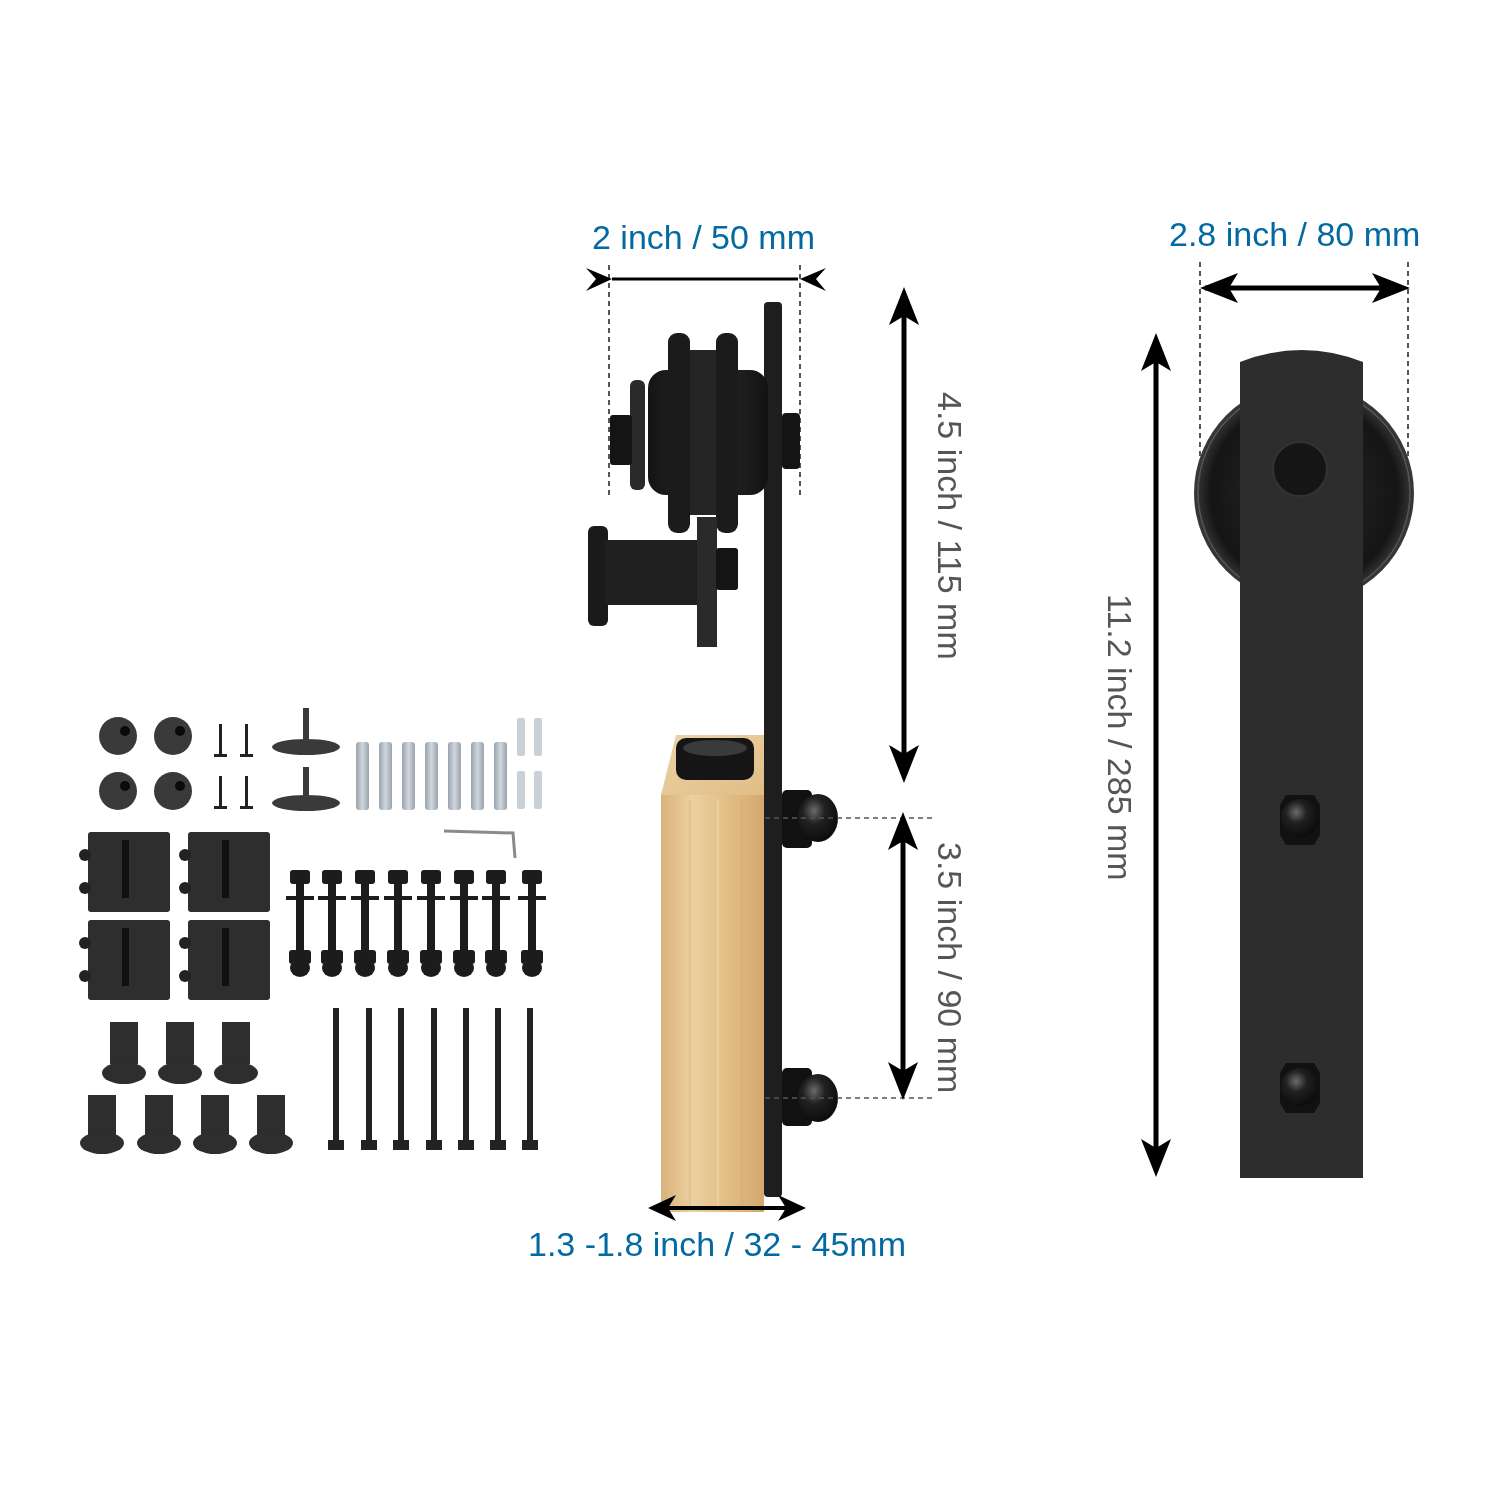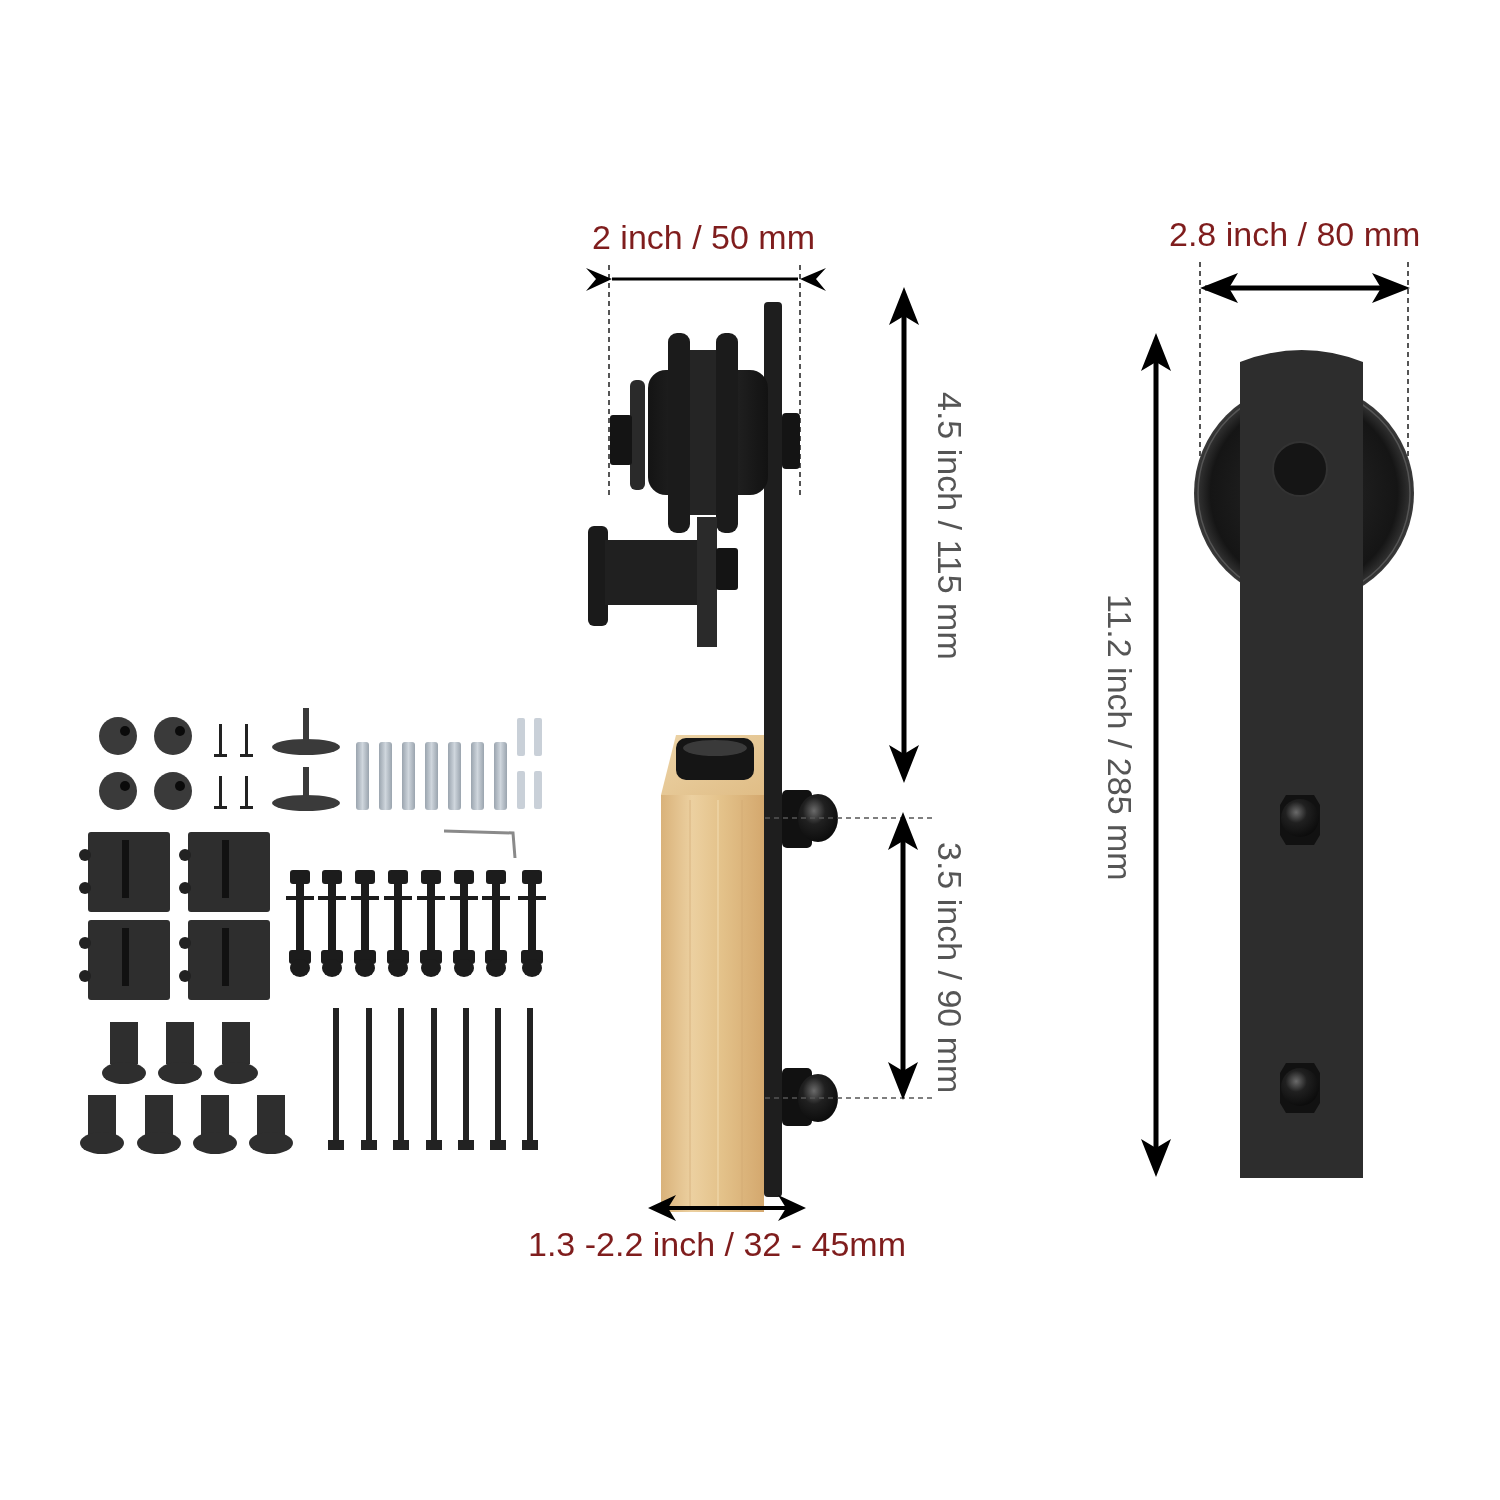--- a/index.html
+++ b/index.html
@@ -1,19 +1,19 @@
 <!DOCTYPE html>
 <html><head>
 <meta charset="utf-8">
 <style>
   html, body { margin: 0; padding: 0; background: #ffffff; }
   body { width: 1500px; height: 1500px; position: relative; overflow: hidden;
          font-family: "Liberation Sans", sans-serif; }
   .stage { position: absolute; left: 0; top: 0; width: 1500px; height: 1500px; }
-  .label { position: absolute; color: #7f1d1d; font-size: 34px; white-space: nowrap; line-height: 1; }
+  .label { position: absolute; color: #0369a1; font-size: 34px; white-space: nowrap; line-height: 1; }
   .vlabel { position: absolute; color: #555555; font-size: 34px; white-space: nowrap; line-height: 1;
             transform-origin: left top; transform: rotate(90deg); }
   svg { position: absolute; left: 0; top: 0; }
 </style>
 </head>
 <body>
 
 <div class="stage">
 
   <svg width="1500" height="1500" viewBox="0 0 1500 1500">
@@ -316,14 +316,14 @@
           <rect x="522" y="1140" width="16" height="10"></rect>
       </g>
     </g>
   </svg>
 
   <div class="label" style="left:592px; top:220px;">2 inch / 50 mm</div>
   <div class="label" style="left:1169px; top:217px;">2.8 inch / 80 mm</div>
   <div class="vlabel" style="left:967px; top:392px;">4.5 inch / 115 mm</div>
   <div class="vlabel" style="left:967px; top:842px;">3.5 inch / 90 mm</div>
   <div class="vlabel" style="left:1137px; top:594px;">11.2 inch / 285 mm</div>
-  <div class="label" style="left:528px; top:1227px;">1.3 -2.2 inch / 32 - 45mm</div>
+  <div class="label" style="left:528px; top:1227px;">1.3 -1.8 inch / 32 - 45mm</div>
 </div>
 
 </body></html>

